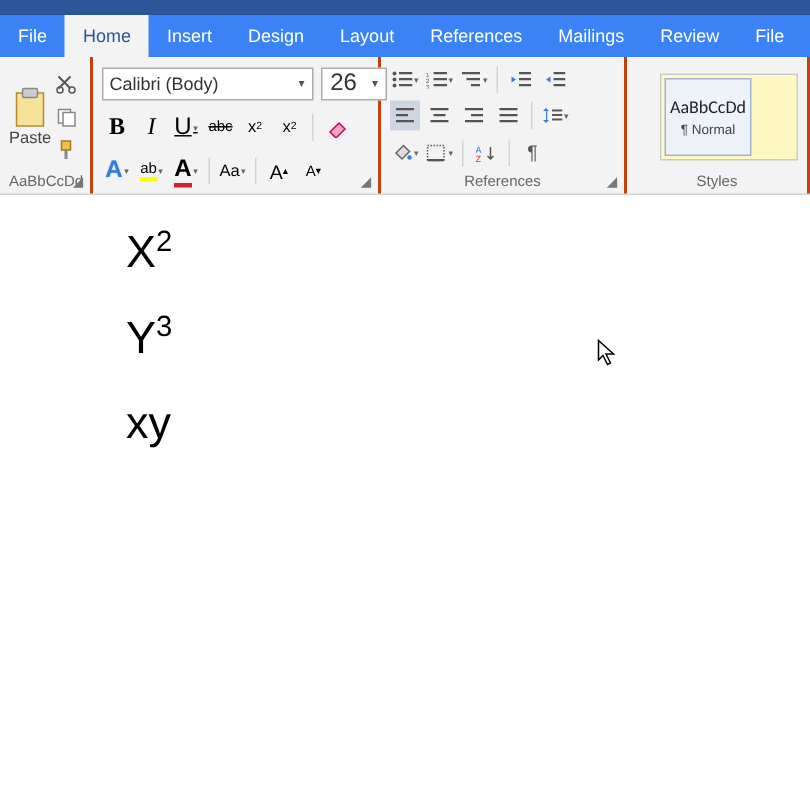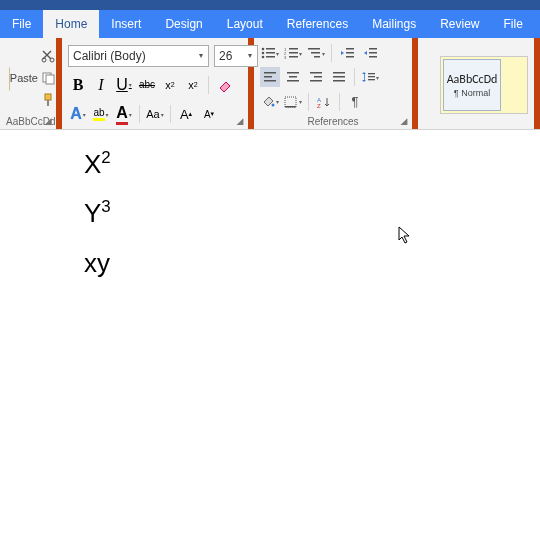--- a/index.html
+++ b/index.html
@@ -2,40 +2,40 @@
 <html><head>
 <meta charset="utf-8">
 <style>
   * { box-sizing: border-box; margin: 0; padding: 0; font-family: "Segoe UI", Tahoma, sans-serif; }
   body { width: 540px; height: 540px; background: #fff; overflow: hidden; position: relative; }
   .titlebar { height: 10px; background: #2b579a; }
   .tabs { display: flex; background: #3b82f6; height: 28px; align-items: stretch; }
   .tab { padding: 0 12px; color: #fff; font-size: 12px; line-height: 28px; cursor: pointer; }
   .tab.active { background: #f3f3f3; color: #2b579a; }
   .ribbon { background: #f3f3f3; height: 92px; display: flex; border-bottom: 1px solid #d4d4d4; }
-  .group { border-right: 6px solid #c2410c; padding: 3px 6px 0 6px; display: flex; flex-direction: column; position: relative; }
+  .group { border-right: 2px solid #c2410c; padding: 3px 6px 0 6px; display: flex; flex-direction: column; position: relative; }
   .group-label { font-size: 10px; color: #666; text-align: center; height: 15px; line-height: 15px; }
   .group-body { flex: 1; display: flex; flex-direction: column; justify-content: space-around; }
   .row { display: flex; align-items: center; gap: 3px; height: 24px; }
   .btn { display: inline-flex; align-items: center; justify-content: center; min-width: 20px; height: 20px; cursor: pointer; border: 1px solid transparent; }
   .sep { width: 1px; height: 18px; background: #d4d4d4; margin: 0 2px; }
   .dd-arrow { font-size: 6px; color: #666; margin-left: 1px; }
-  .clip-main { width: 32px; height: 42px; display:flex; align-items:center; justify-content:center; flex-direction:row; cursor:pointer; }
+  .clip-main { width: 32px; height: 42px; display:flex; align-items:center; justify-content:center; flex-direction:column; cursor:pointer; }
   .clip-side { display:flex; flex-direction: column; gap:2px; }
   .fontbox { display:flex; border:1px solid #ababab; background:#fff; height:22px; align-items:center; }
   .fontname { width:125px; font-size:12px; padding:0 4px; color:#333; }
-  .fontsize { width:28px; font-size:12px; padding:0 4px; color:#333; text-align:left; border-left:1px solid #ababab; }
+  .fontsize { width:28px; font-size:16px; padding:0 4px; color:#333; text-align:center; border-left:1px solid #ababab; }
   .fontbox .arrow { width:14px; text-align:center; font-size:8px; color:#555; cursor:pointer; }
   .launcher { position:absolute; bottom:2px; right:2px; width:12px; height:12px; font-size:9px; color:#777; cursor:pointer; display:flex; align-items:center; justify-content:center; }
   .styles-box { border:1px solid #c9c9c9; padding:2px; display:flex; gap:16px; background:#fef9c3;margin-left:16px; }
   .style-item { width:58px; height:52px; border:1px solid transparent; display:flex; flex-direction:column; align-items:center; justify-content:center; cursor:pointer; }
   .style-item.sel { border:1px solid #a5b5c9; background:#eef3fa; }
   .style-prev { font-size:12px; color:#222; font-family: Calibri, sans-serif; }
   .style-name { font-size:9px; color:#444; margin-top:2px; }
-  .doc { position:absolute; top:140px; left:84px; font-family: Calibri, sans-serif; font-size:26px; color:#000; line-height:1.9; }
+  .doc { position:absolute; top:140px; left:84px; font-family: Calibri, sans-serif; font-size:30px; color:#000; line-height:1.9; }
   .doc .sup { font-size:0.65em; vertical-align: super; }
   .cursor { position:absolute; left:398px; top:226px; pointer-events:none; }
   svg { display:block; }
 </style>
 </head>
 <body>
 
 <div class="titlebar"></div>
 
 <div class="tabs">
@@ -279,20 +279,21 @@
 
   <div class="group" style="flex:1;min-width:0">
     <div class="group-body" style="justify-content:center">
       <div class="styles-box">
         <div class="style-item sel">
           <span class="style-prev">AaBbCcDd</span>
           <span class="style-name">¶ Normal</span>
         </div>
       </div>
     </div>
+    <div class="group-label">Styles</div>
   </div>
 
 </div>
 
 <div class="doc">
   <div><span>X</span><span class="sup">2</span></div>
   <div><span>Y</span><span class="sup">3</span></div>
   <div>xy</div>
 </div>
 

